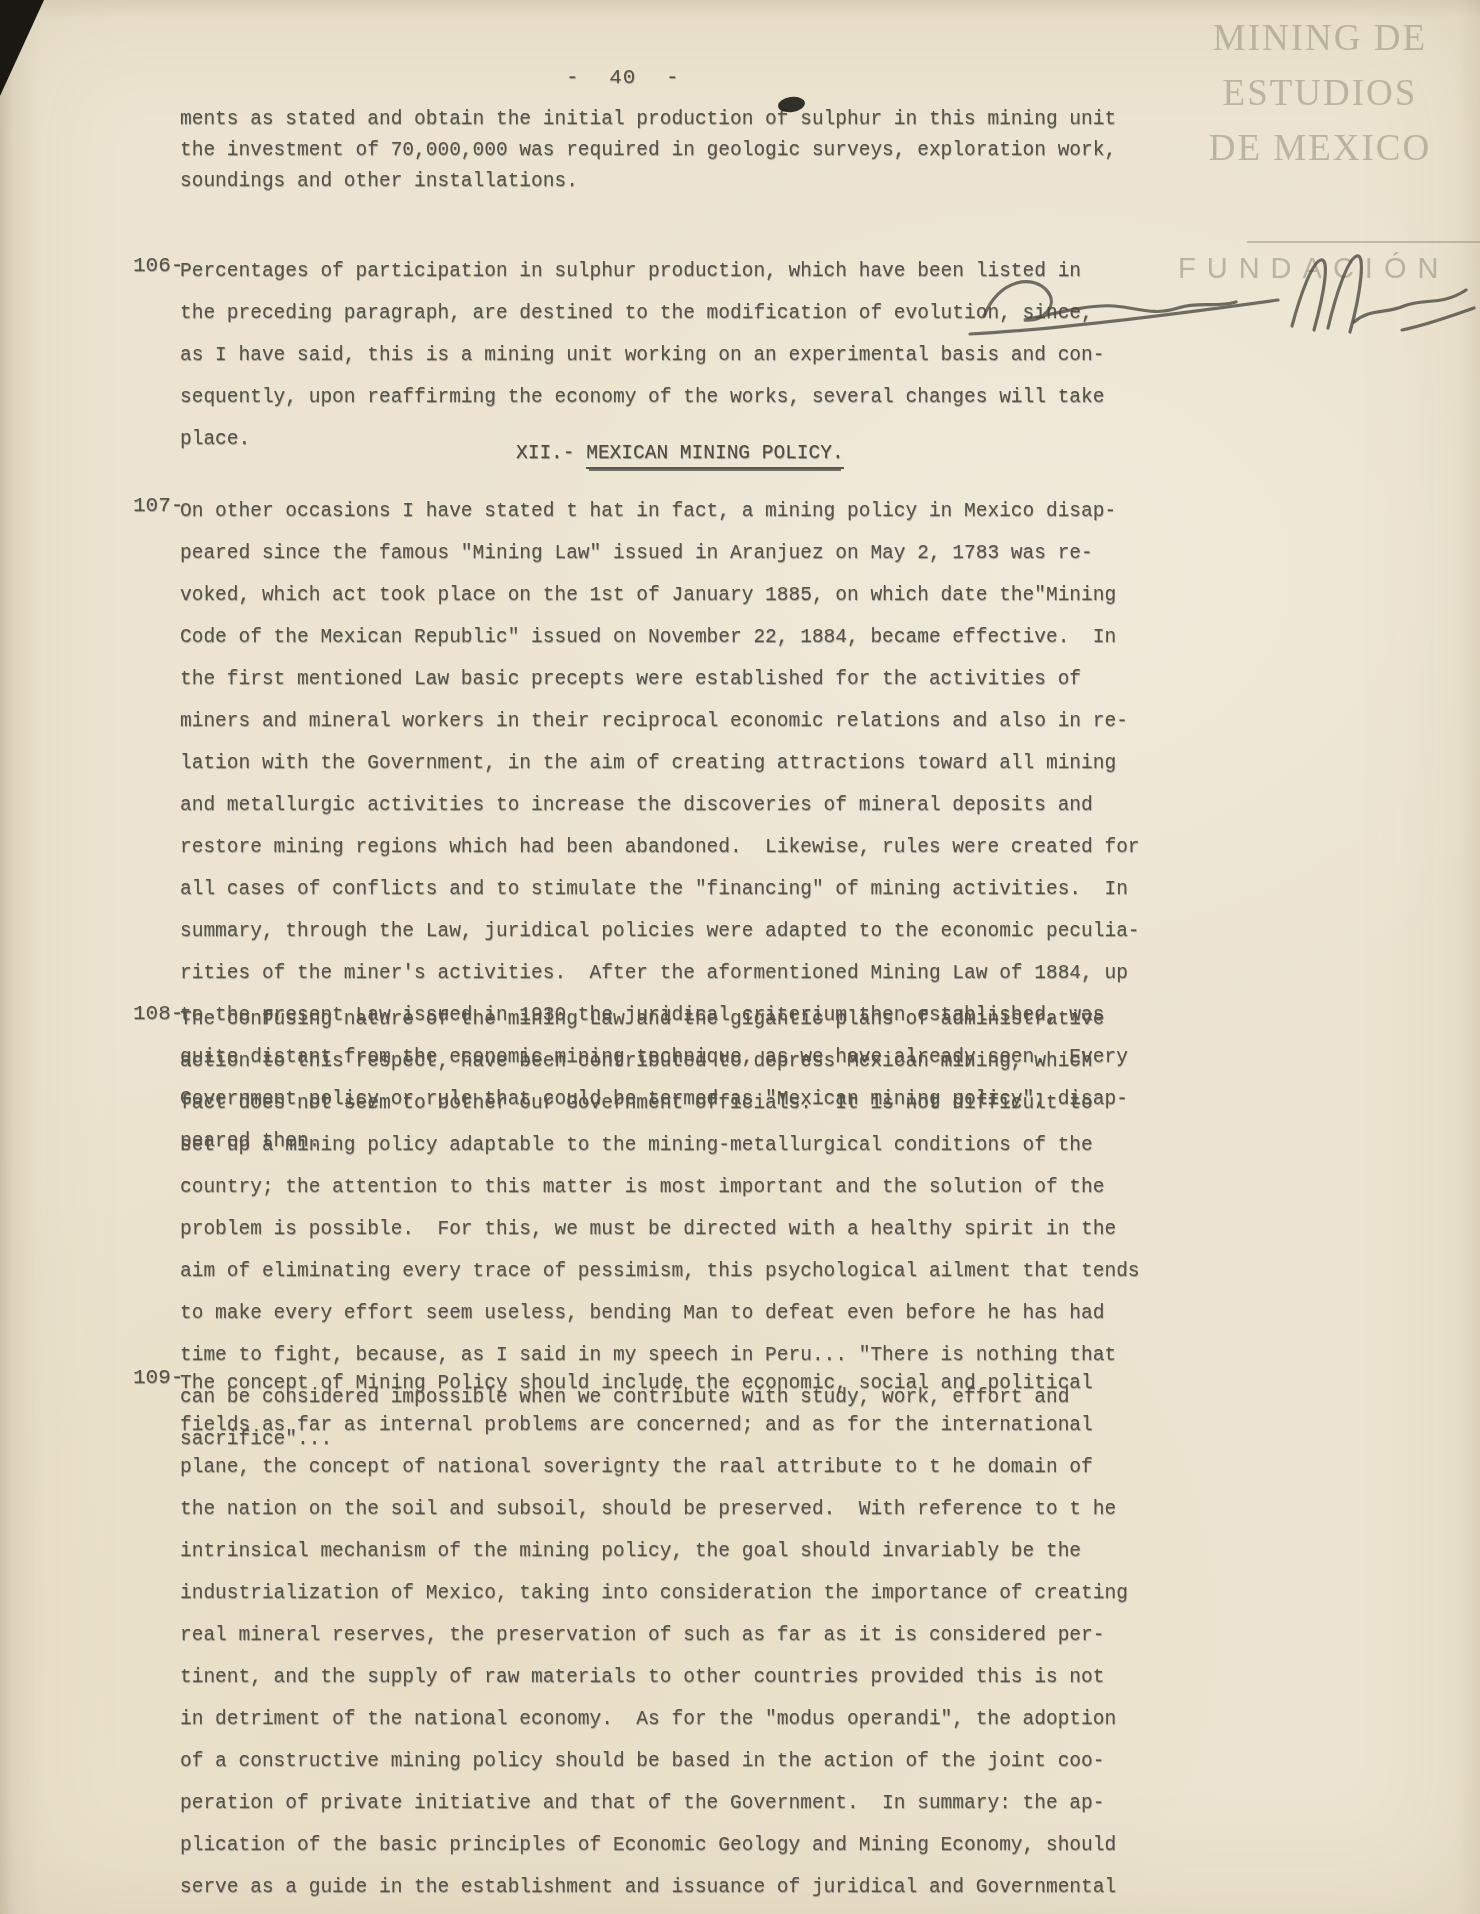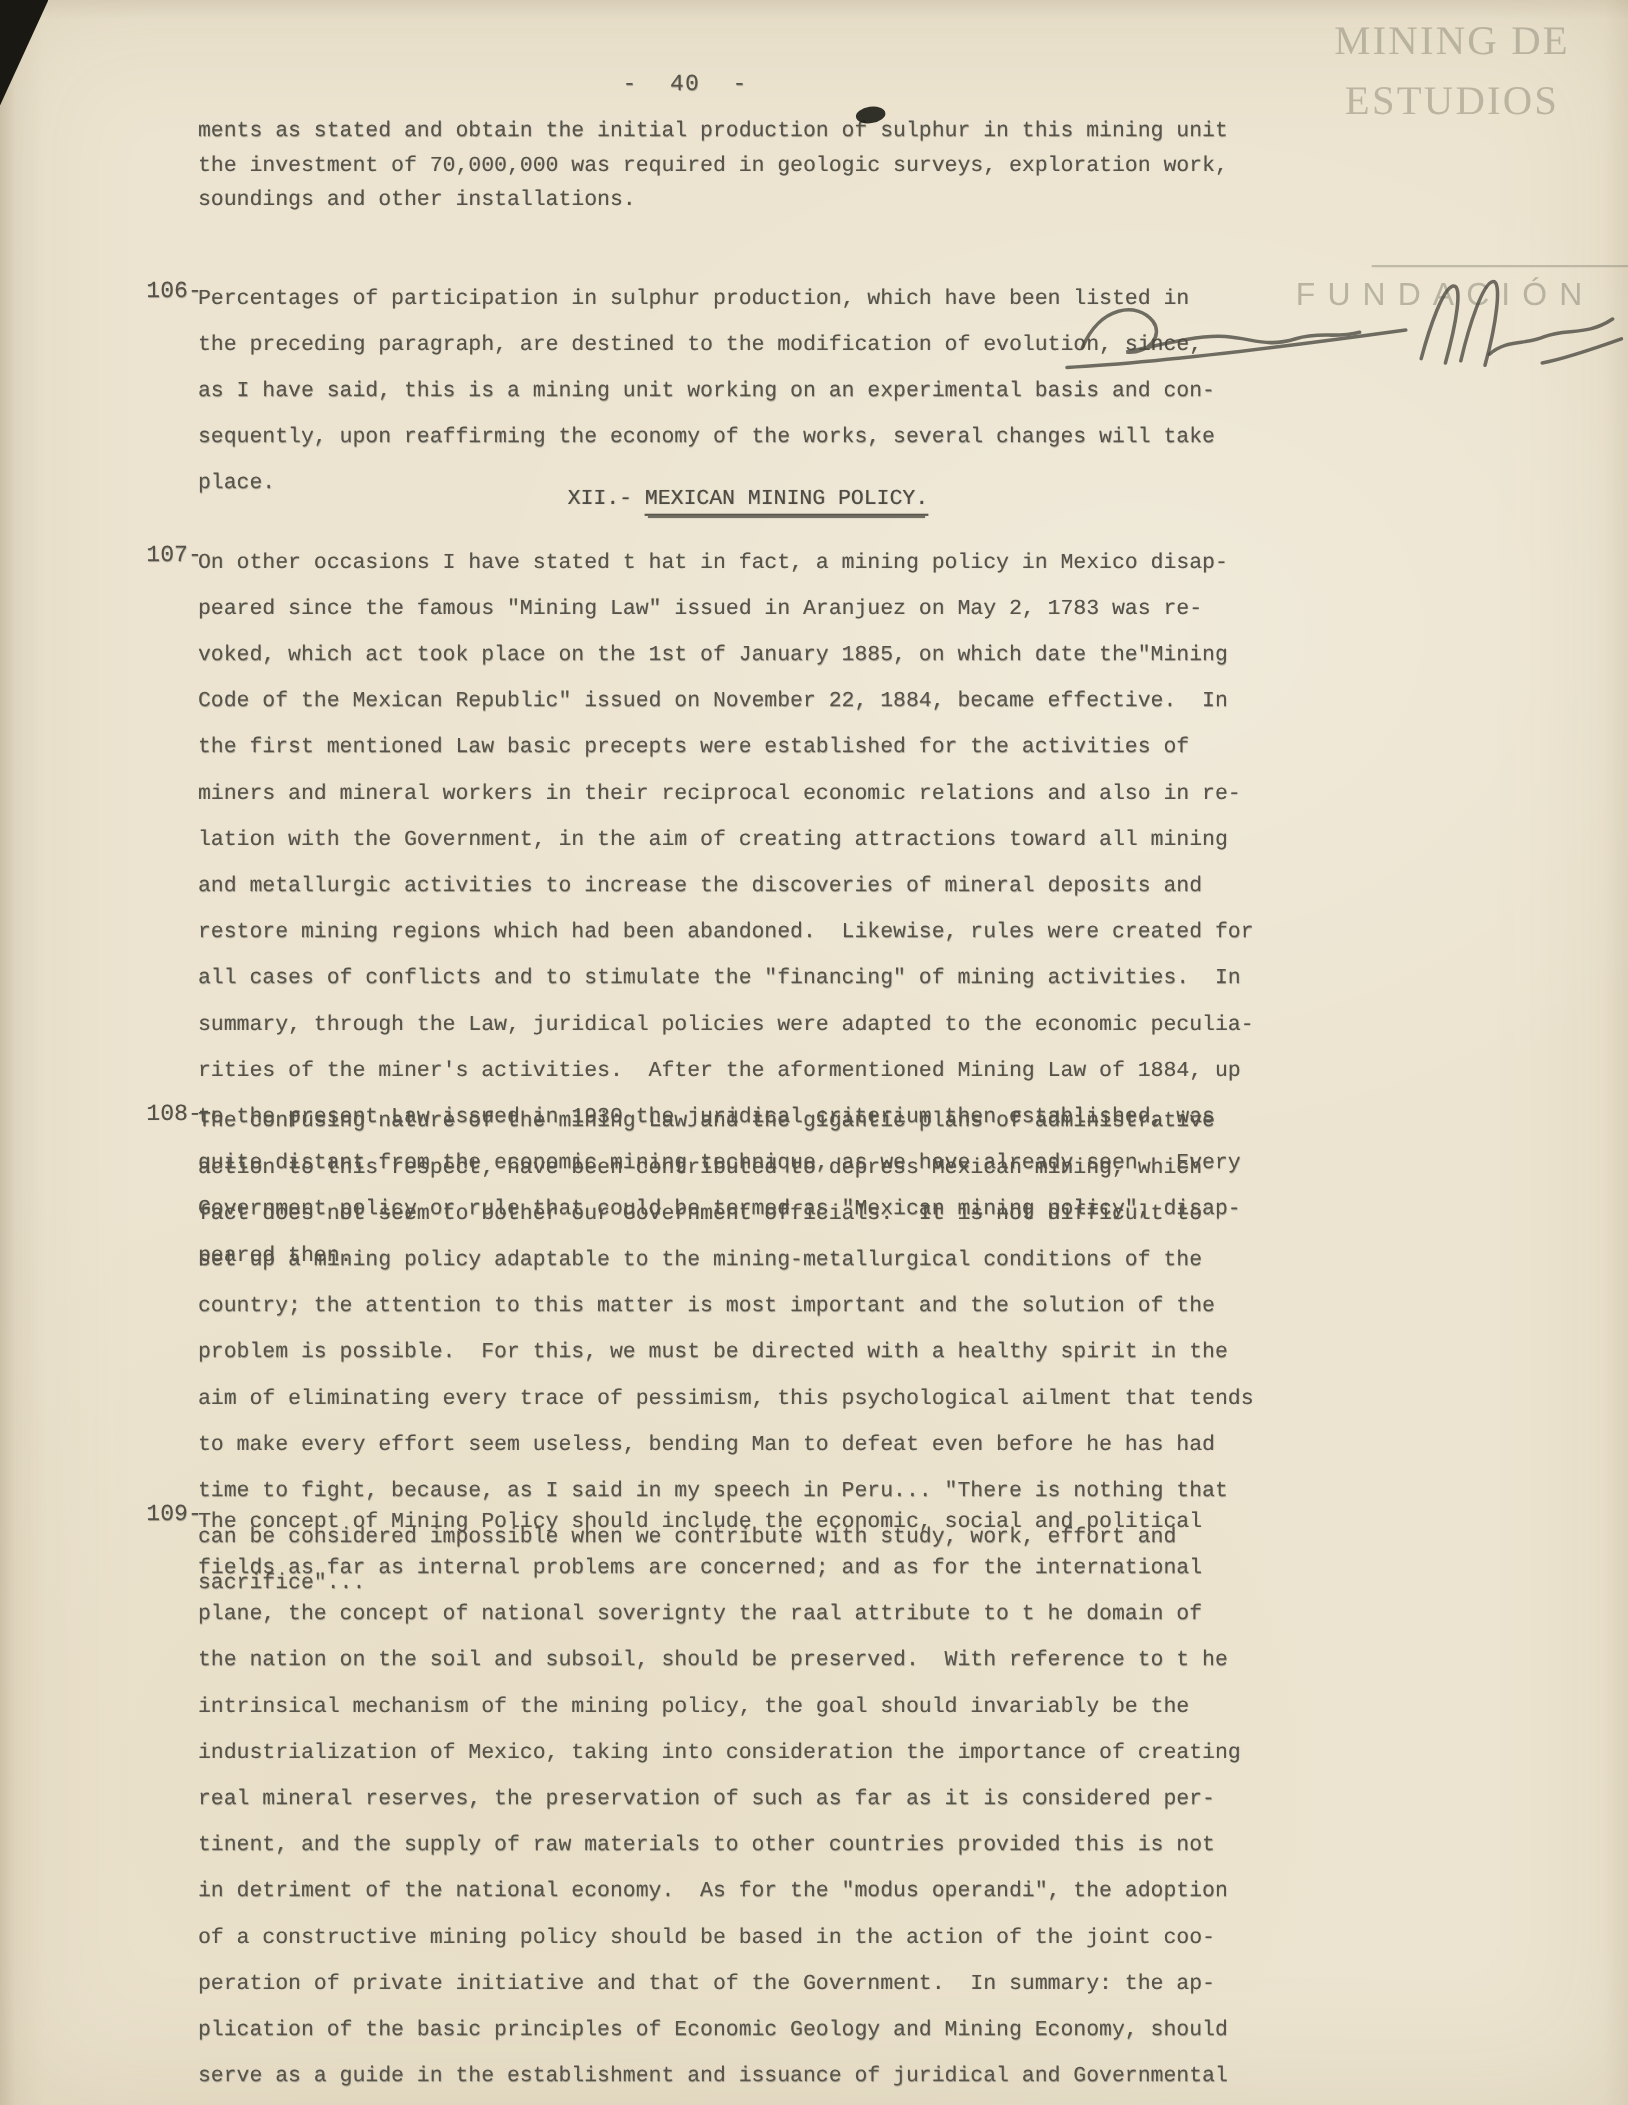--- a/index.html
+++ b/index.html
@@ -177,20 +177,21 @@
 plication of the basic principles of Economic Geology and Mining Economy, should
 serve as a guide in the establishment and issuance of juridical and Governmental
 policites to guide the ctivities of Man as a creator or production sources of
 minerals and metals.  Many of the terms mentioned in this survey had same as a
 foundation, as well as the considerations expressed on other occasions, we shall</div>
   </div>
 
   <div class="watermark">
     <div>MINING DE</div>
     <div>ESTUDIOS</div>
+    <div>DE MEXICO</div>
   </div>
   <div class="wm-rule"></div>
   <div class="wm-fundacion">FUNDACIÓN</div>
 
   <svg class="signature" viewBox="0 0 518 120">
     <g fill="none" stroke="rgba(74,72,64,0.78)" stroke-width="3.2" stroke-linecap="round">
       <path d="M 22 78 C 38 40 72 36 86 54 C 96 67 82 84 62 82 C 90 76 128 66 152 68 C 178 70 190 78 216 70 C 238 63 252 70 274 64"></path>
       <path d="M 8 96 C 90 92 200 78 316 62"></path>
       <path d="M 330 88 C 338 58 350 24 359 22 C 368 20 362 56 352 92"></path>
       <path d="M 366 90 C 374 56 386 20 395 18 C 404 16 398 58 388 94"></path>

